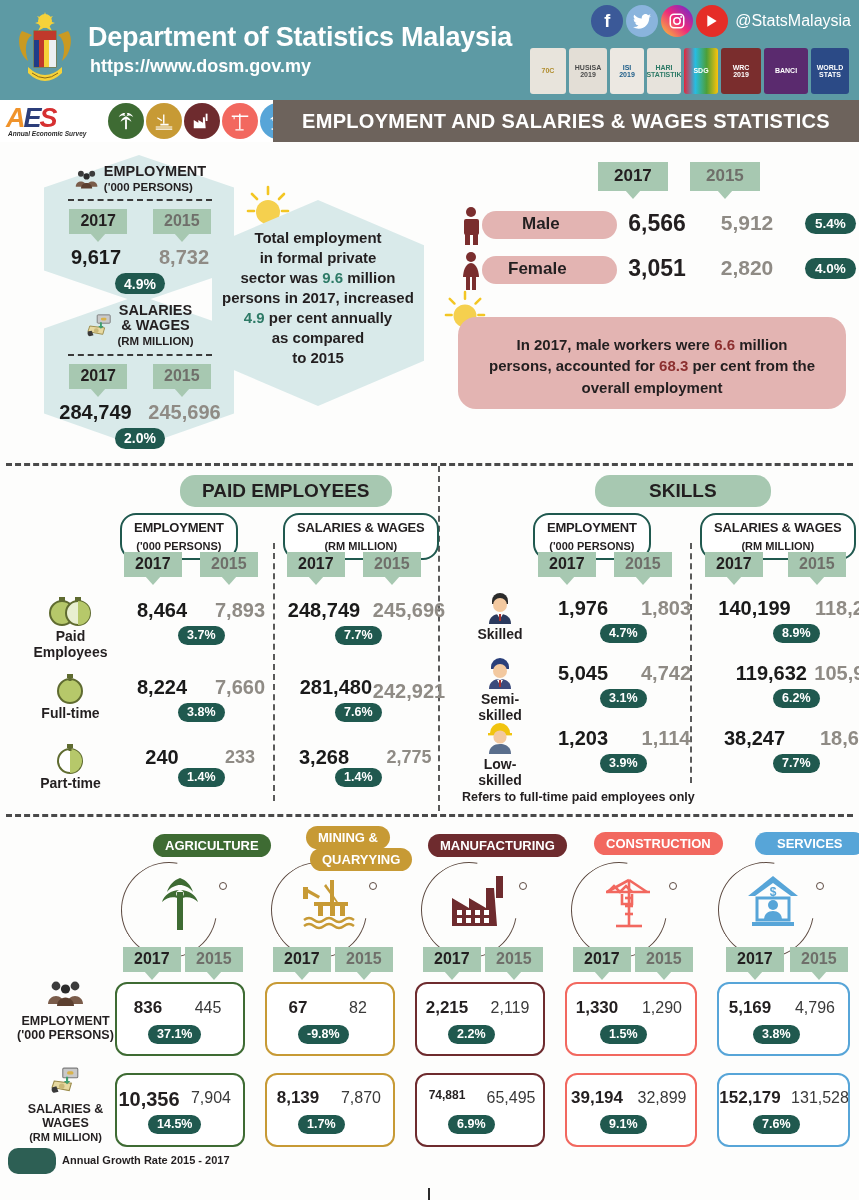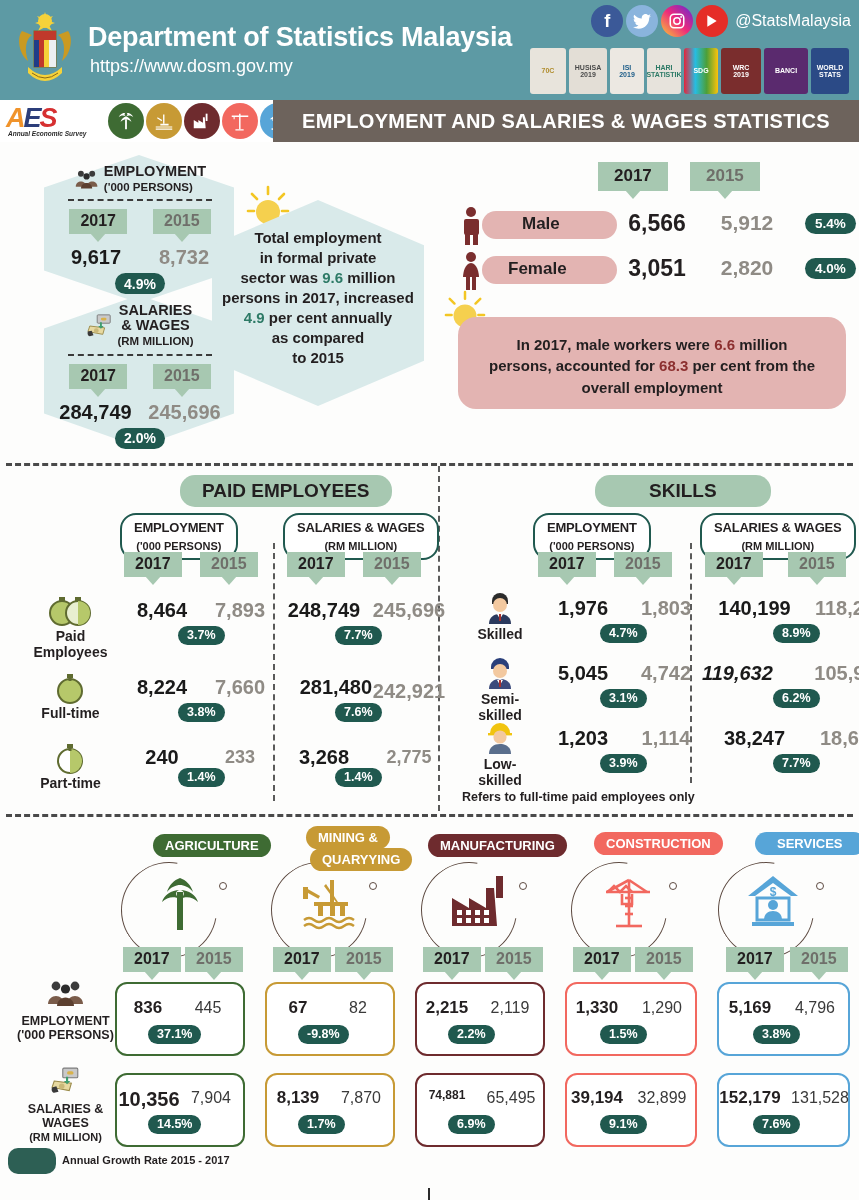--- a/index.html
+++ b/index.html
@@ -7,21 +7,21 @@
   body {
     width:859px; height:1200px; position:relative; overflow:hidden;
     font-family:"Liberation Sans", sans-serif; color:#231f20;
     background:#fdfdfc;
   }
 
   
   .hdr { position:absolute; left:0; top:0; width:859px; height:100px; background:#5d9aa4; }
   .crest { position:absolute; left:14px; top:9px; width:62px; height:82px; }
   .hdr-title { position:absolute; left:88px; top:22px; color:#fff; font-size:27px; font-weight:bold; letter-spacing:-0.2px; }
-  .hdr-url { position:absolute; left:90px; top:56px; color:#fff; font-size:18px; font-weight:400; }
+  .hdr-url { position:absolute; left:90px; top:56px; color:#fff; font-size:18px; font-weight:700; }
   .social { position:absolute; right:8px; top:5px; display:flex; align-items:center; gap:3px; }
   .soc { width:32px; height:32px; border-radius:50%; display:flex; align-items:center; justify-content:center; color:#fff; font-size:18px; font-weight:bold; }
   .soc.fb { background:#3b5998; }
   .soc.tw { background:#8ab4dd; }
   .soc.ig { background:linear-gradient(45deg,#f9ce34,#ee2a7b,#6228d7); }
   .soc.yt { background:#e52d27; }
   .handle { color:#fff; font-size:16px; margin-left:4px; }
   .logostrip { position:absolute; right:10px; top:42px; display:flex; align-items:flex-end; gap:3px; height:52px; }
   .llogo { height:46px; border-radius:3px; display:flex; align-items:center; justify-content:center; font-size:7px; font-weight:bold; color:#fff; text-align:center; line-height:1.05; padding:2px 3px; }
 
@@ -419,21 +419,21 @@
     <path d="M12 22l3 5 3-5 -3-1z" fill="#fff"></path>
     <rect x="14" y="22" width="2" height="7" fill="#a8322f"></rect>
   </svg>
   <div class="rowlbl" style="position:absolute; left:16px; top:34px; width:88px;">
     <span>Semi-</span><br>
     <span>skilled</span>
   </div>
   <div style="position:absolute; left:100px; top:4px; width:86px; text-align:center;"><span class="val-new">5,045</span></div>
   <div style="position:absolute; left:183px; top:4px; width:86px; text-align:center;"><span class="val-old">4,742</span></div>
   <div style="position:absolute; left:160px; top:30px;"><span class="growth">3.1%</span></div>
-  <div style="position:absolute; left:262px; top:4px; width:105px; text-align:left;font-style:italic;"><span class="val-new">119,632</span></div>
+  <div style="position:absolute; left:262px; top:4px; width:105px; text-align:right;"><span class="val-new">119,632</span></div>
   <div style="position:absolute; left:358px; top:4px; width:105px; text-align:center;"><span class="val-old">105,992</span></div>
   <div style="position:absolute; left:333px; top:30px;"><span class="growth">6.2%</span></div>
 </div>
 
 <div style="position:absolute; left:440px; top:723px;">
   <svg style="position:absolute; left:45px; top:0;" width="30" height="32" viewBox="0 0 30 32">
     <path d="M5 10a10 10 0 0120 0z" fill="#f1c40f"></path>
     <rect x="3" y="10" width="24" height="2.4" fill="#f1c40f"></rect>
     <circle cx="15" cy="14" r="6.6" fill="#f3c9a0"></circle>
     <path d="M4 31c0-7 5-10 11-10s11 3 11 10z" fill="#5a6e8c"></path>

